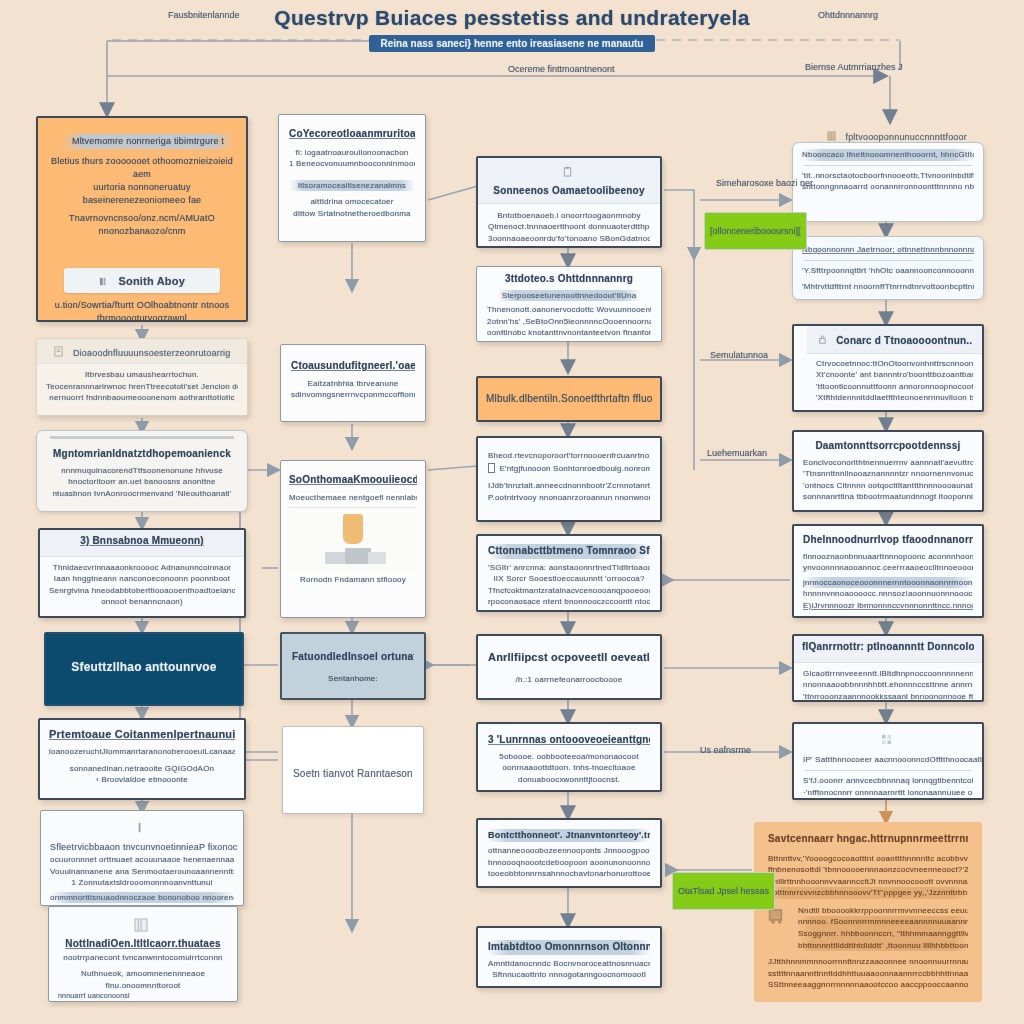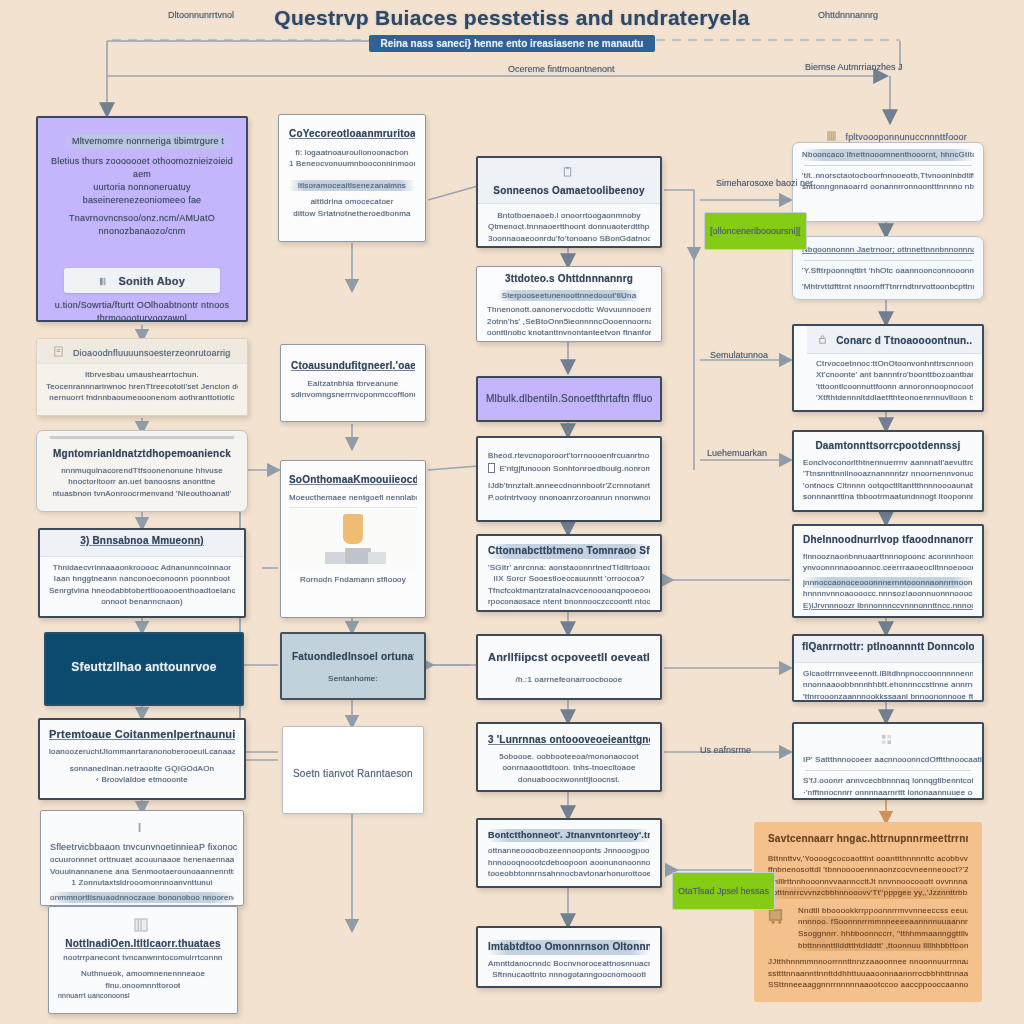--- a/index.html
+++ b/index.html
@@ -28,21 +28,21 @@
     overflow:hidden;
     padding:6px 8px;
     text-align:center;
   }
   .card.soft{border:1px solid #b9c3cd;border-radius:7px;box-shadow:1px 2px 4px rgba(90,70,55,.15);}
   .card.thin{border:1px solid #8d9aa8;}
   .card.blue{background:#c2d2dd;border:2px solid #44525f;}
   .card.deep{background:#0c4a6e;border:2px solid #24506f;}
   .card.cream{background:#f7f2e9;border:1px solid #ded3c2;}
   .card.orange{background:#f4c18d;border:none;box-shadow:none;border-radius:3px;}
-  .card.panel{background:#c4b5fd;border:2px solid #3b4a5a;}
+  .card.panel{background:#fdba74;border:2px solid #3b4a5a;}
   .card.white{background:#ffffff;border:1px solid #9fa9b4;}
 
   
   .t{
     display:block;
     color:#44566b;
     line-height:1.45;
     letter-spacing:.2px;
     filter:blur(.55px);
     text-shadow:0 0 1.1px rgba(70,90,110,.55);
@@ -229,21 +229,21 @@
 
       <path d="M240,470 L240,760" opacity=".55"></path>
     </g>
   </svg>
 
   <div id="headline">
     <div class="main">Questrvp Buiaces pesstetiss and undrateryela</div>
     <div class="sub">Reina nass saneci} henne ento ireasiasene ne manautu</div>
   </div>
 
-  <div class="clabel" style="left:168px;top:10px;">Dltoonnunrrtvnol</div>
+  <div class="clabel" style="left:168px;top:10px;">Fausbnitenlannde</div>
   <div class="clabel" style="left:818px;top:10px;">Ohttdnnnannrg</div>
   <div class="clabel" style="left:508px;top:64px;">Ocereme finttmoantnenont</div>
   <div class="clabel" style="left:805px;top:62px;">Biernse Autmrrianzhes J</div>
   <div class="clabel" style="left:716px;top:178px;">Simeharosoxe baozi ner</div>
   <div class="clabel boxed" style="left:704px;top:212px;">[ollonceneriboooursni][</div>
   <div class="clabel" style="left:710px;top:350px;">Semulatunnoa</div>
   <div class="clabel" style="left:707px;top:448px;">Luehemuarkan</div>
   <div class="clabel" style="left:700px;top:745px;">Us eafnsrme</div>
   <div class="clabel boxed" style="left:672px;top:872px;">OtaTlsad Jpsel hessas</div>
 
@@ -317,21 +317,21 @@
     </div>
     <span class="t body sm">ocuuronnnet orttnuaet acouunaaoe henenaennaadnaltnc</span>
     <span class="t body sm">Vouuinannanene  ana Senmootaerounoaannennttnzogran</span>
     <span class="t body sm">1 Zonnutaxtsldrooomonnnoanvnttunui</span>
     <div class="hl" style="margin-top:3px;">
       <span class="t body sm">onmmnorttisnuaodnnoczaoe bononoboo nnoorenooeea</span>
     </div>
     <span class="t body sm">Snoeetvinnnezmoum joonnpeannount</span>
   </div>
 
-  <div class="card thin" style="left:48px;top:906px;width:190px;height:108px;padding:8px 9px;">
+  <div class="card thin" style="left:48px;top:906px;width:190px;height:96px;padding:8px 9px;">
     <div style="text-align:center;">
       <span class="ic" style="width:16px;height:16px;"><svg viewBox="0 0 12 12" style="width:16px;height:16px;">
             <rect x="1.5" y="1.5" width="9" height="9" fill="#e3e6ea" stroke="#98a2ae"></rect>
             <line x1="4" y1="2" x2="4" y2="10" stroke="#98a2ae"></line>
             <line x1="6" y1="2" x2="6" y2="10" stroke="#98a2ae"></line>
           </svg></span>
       <span class="t title" style="display:inline;font-size:10px;">NottlnadiOen.ltltlcaorr.thuataes</span>
     </div>
     <span class="t body sm">nootrrpanecont tvncanwnntocomulrrtconnn</span>
     <span class="t body sm" style="margin-top:5px;">Nuthnueok, amoomnenennneaoe</span>

